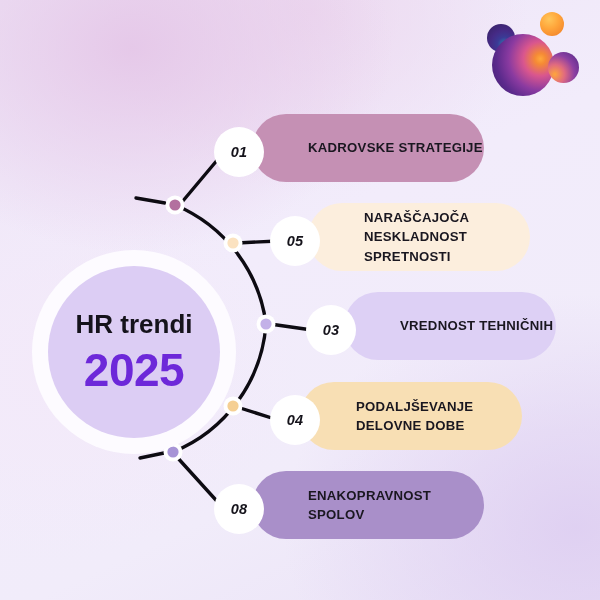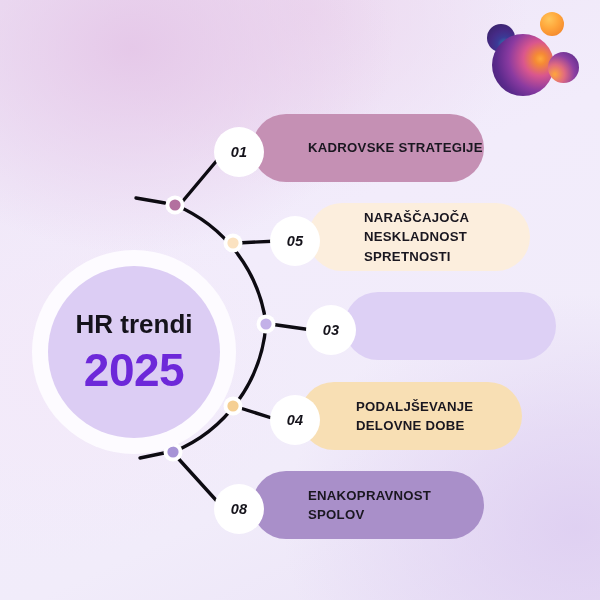--- a/index.html
+++ b/index.html
@@ -187,20 +187,21 @@
         <div class="pill-text">
           <div>NARAŠČAJOČA</div>
           <div>NESKLADNOST SPRETNOSTI</div>
         </div>
       </div>
       <div class="num-circle" style="left: 270px; top: 216px;">
         <span class="num-text">05</span>
       </div>
       <div class="pill" style="left: 344px; top: 292px; width: 212px; background: rgb(221, 208, 245); padding-left: 56px;">
         <div class="pill-text">
+          <div>VREDNOST TEHNIČNIH</div>
         </div>
       </div>
       <div class="num-circle" style="left: 306px; top: 305px;">
         <span class="num-text">03</span>
       </div>
       <div class="pill" style="left: 300px; top: 382px; width: 222px; background: rgb(248, 223, 180); padding-left: 56px;">
         <div class="pill-text">
           <div>PODALJŠEVANJE</div>
           <div>DELOVNE DOBE</div>
         </div>

